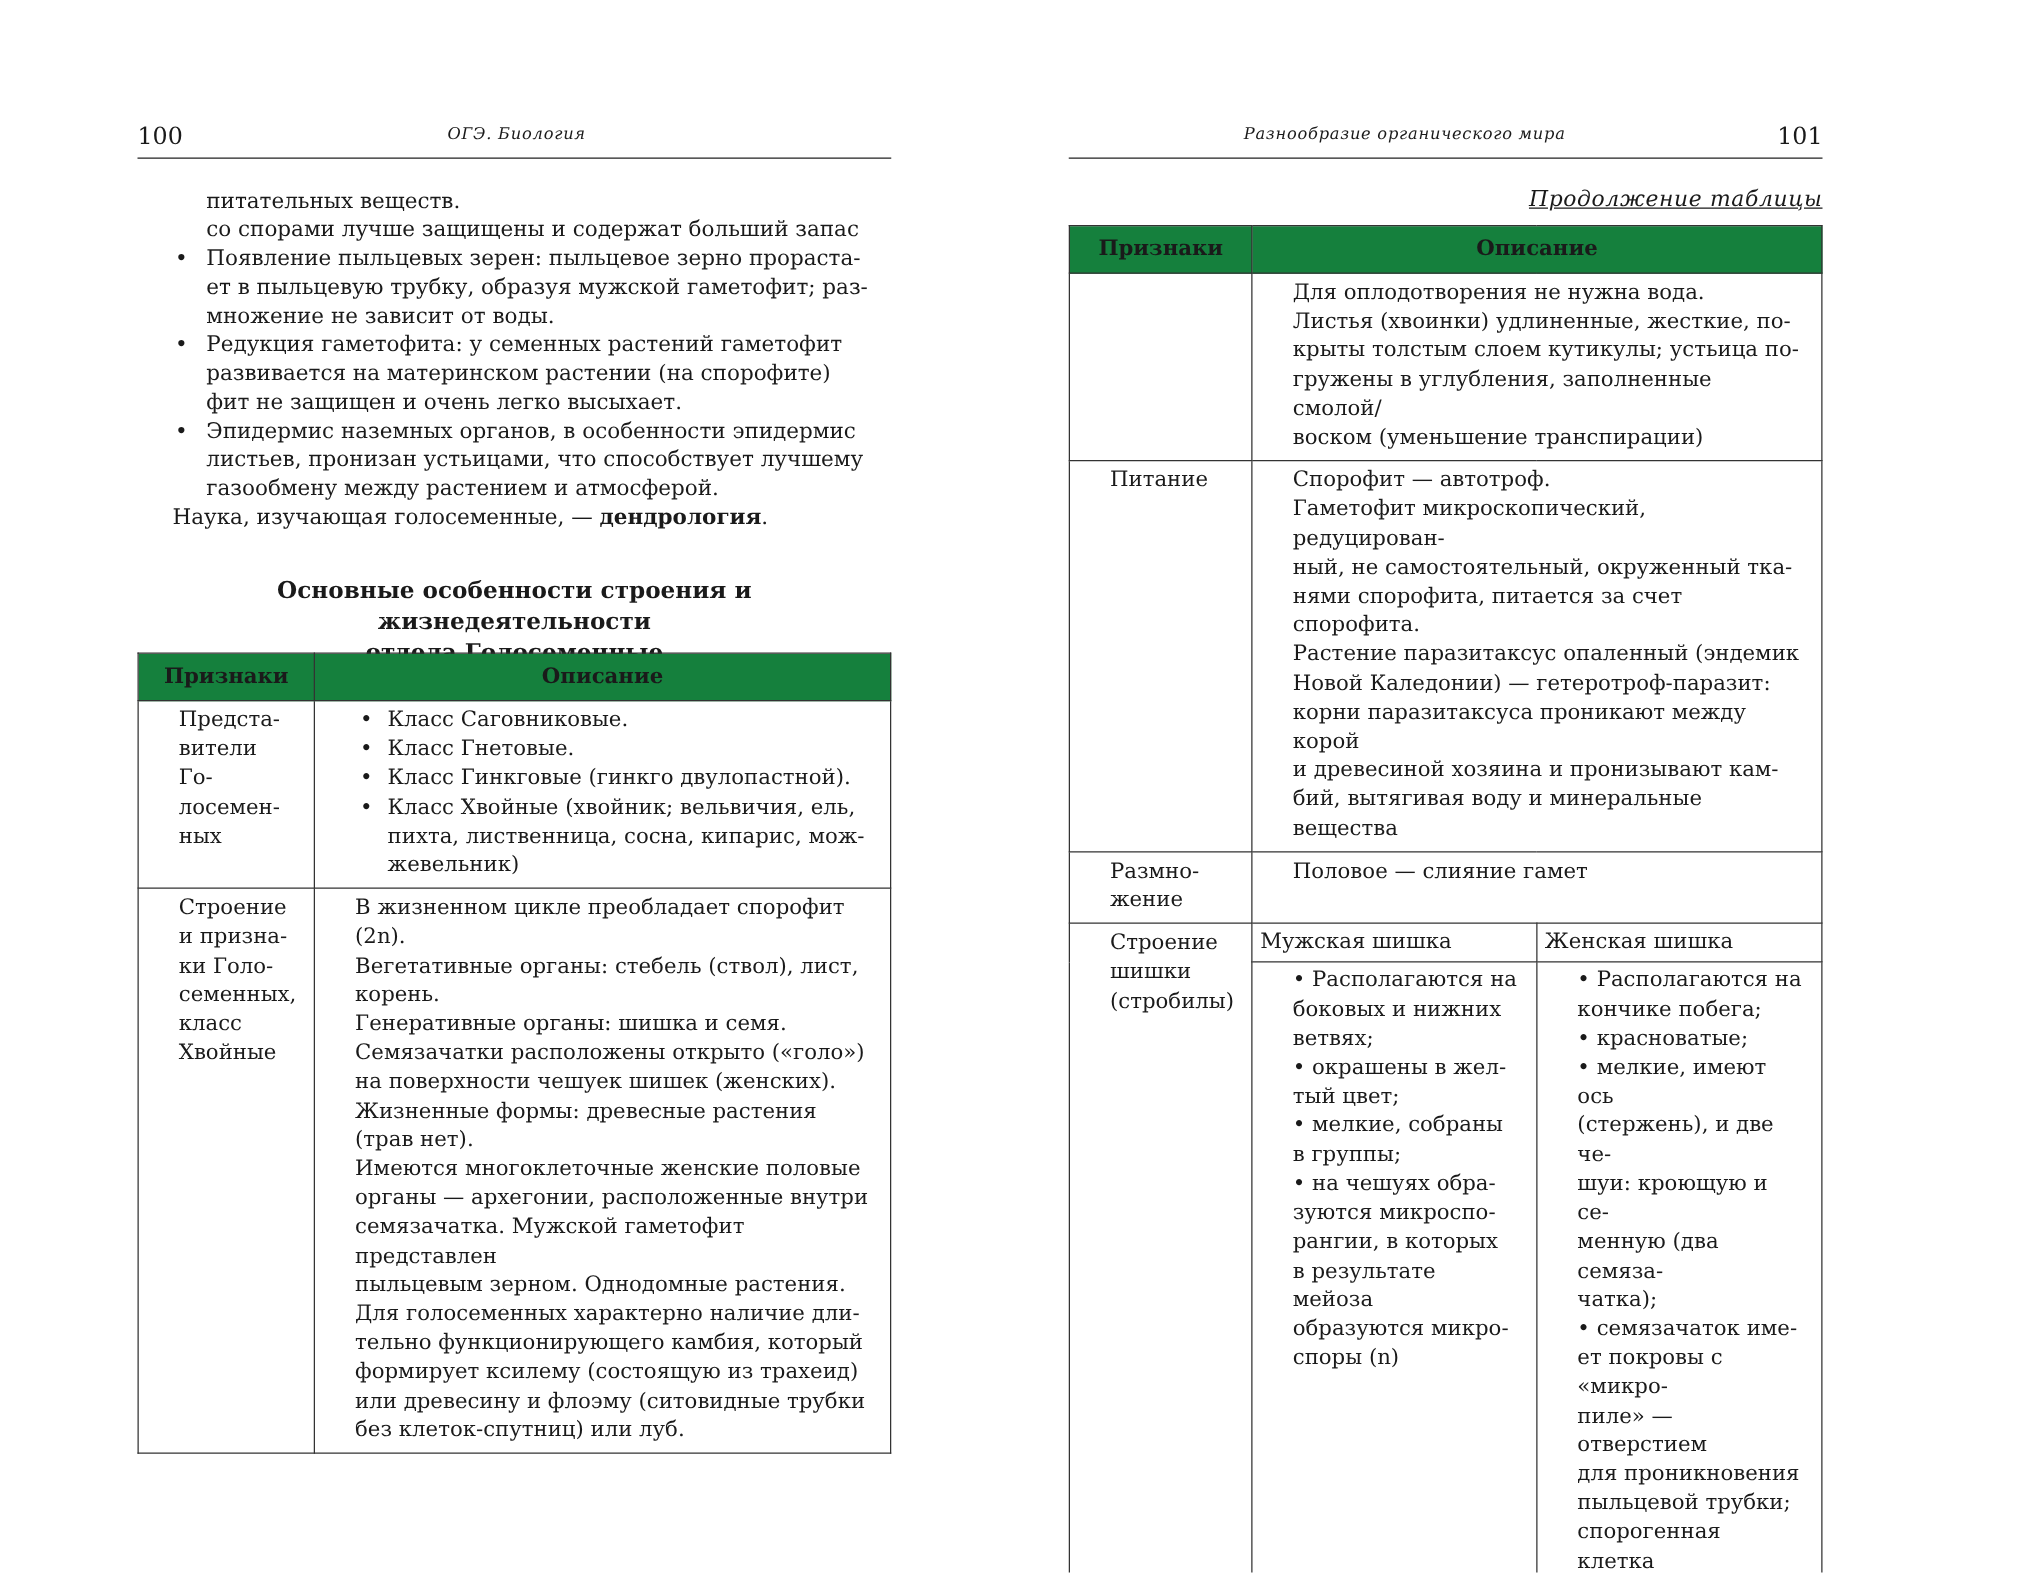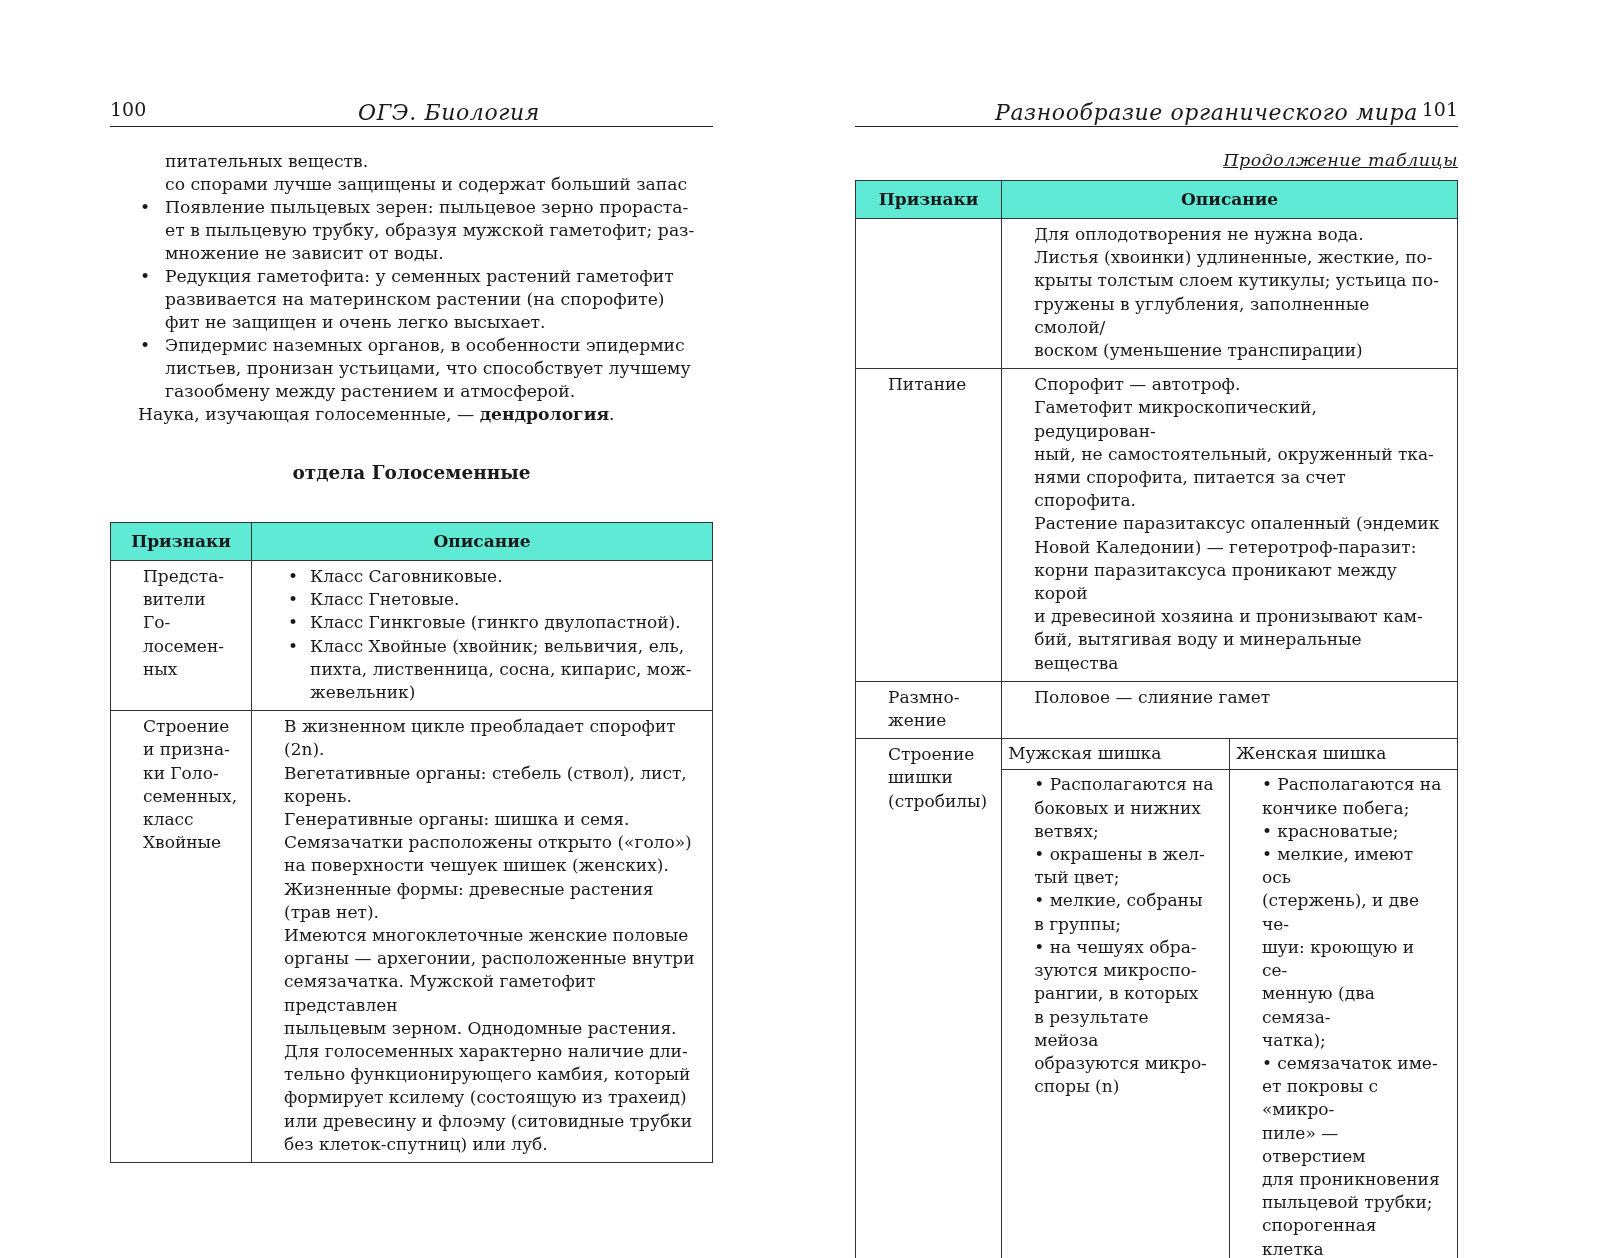--- a/index.html
+++ b/index.html
@@ -5,35 +5,35 @@
   html, body { margin:0; padding:0; background:#ffffff; }
   body { width:1620px; height:1258px; position:relative; overflow:hidden;
          font-family:"DejaVu Serif","Liberation Serif",serif; color:#1a1a1a; }
   .page { position:absolute; top:0; }
   #left-page { left:110px; width:603px; }
   #right-page { left:855px; width:603px; }
 
   .running-head { position:absolute; top:98px; left:0; width:603px; height:28px;
                   border-bottom:1.5px solid #222; font-size:18px; }
   .page-num { position:absolute; top:0; font-size:19px; }
-  .run-title { position:absolute; top:2px; font-style:italic; font-size:22px; letter-spacing:0.6px; }
+  .run-title { position:absolute; top:2px; font-style:italic; font-size:13px; letter-spacing:0.6px; }
 
   .body-text { position:absolute; font-size:17.2px; line-height:23px; }
   .body-text p { margin:0; }
   .bullet-list { list-style:none; margin:0; padding:0; }
   .bullet-list li { position:relative; padding-left:55px; text-align:justify; }
   .bullet-list li .dot { position:absolute; left:30px; top:0; }
   .cont { padding-left:55px; text-align:justify; }
   .after { padding-left:28px; }
 
   .section-title { position:absolute; top:460px; left:0; width:603px; text-align:center;
                    font-weight:bold; font-size:18.5px; line-height:25px; }
 
   table { position:absolute; border-collapse:collapse; font-size:17px; line-height:23.2px; }
-  th { background:#5eead4; font-weight:bold; height:37px; border:1.3px solid #333; padding:0; }
+  th { background:#15803d; font-weight:bold; height:37px; border:1.3px solid #333; padding:0; }
   td { border:1.3px solid #333; vertical-align:top; padding:4px 14px 6px 32px; }
   .cell-line { display:block; }
   .c-bullets { list-style:none; margin:0; padding:0; }
   .c-bullets li { position:relative; padding-left:26px; }
   .c-bullets li .dot { position:absolute; left:4px; }
   .subhead { padding:3px 6px 4px 6px; }
   .italic-note { position:absolute; top:150px; right:0; font-style:italic; font-size:17.5px; letter-spacing:0.5px;text-decoration:underline; }
 </style>
 </head>
 <body>
@@ -64,20 +64,21 @@
           <span class="dot">•</span>
         <span class="cell-line">Эпидермис наземных органов, в особенности эпидермис</span>
         <span class="cell-line">листьев, пронизан устьицами, что способствует лучшему</span>
         <span class="cell-line">газообмену между растением и атмосферой.</span>
       </li>
     </ul>
     <p class="after"><span>Наука, изучающая голосеменные, — </span><b>дендрология</b><span>.</span></p>
   </div>
 
   <div class="section-title">
+    <div>Основные особенности строения и жизнедеятельности</div>
     <div>отдела Голосеменные</div>
   </div>
 
   <table style="top:522px; left:0; width:603px;">
     <colgroup>
         <col style="width:135px">
         <col style="width:468px">
       </colgroup>
     <tbody>
         <tr>

